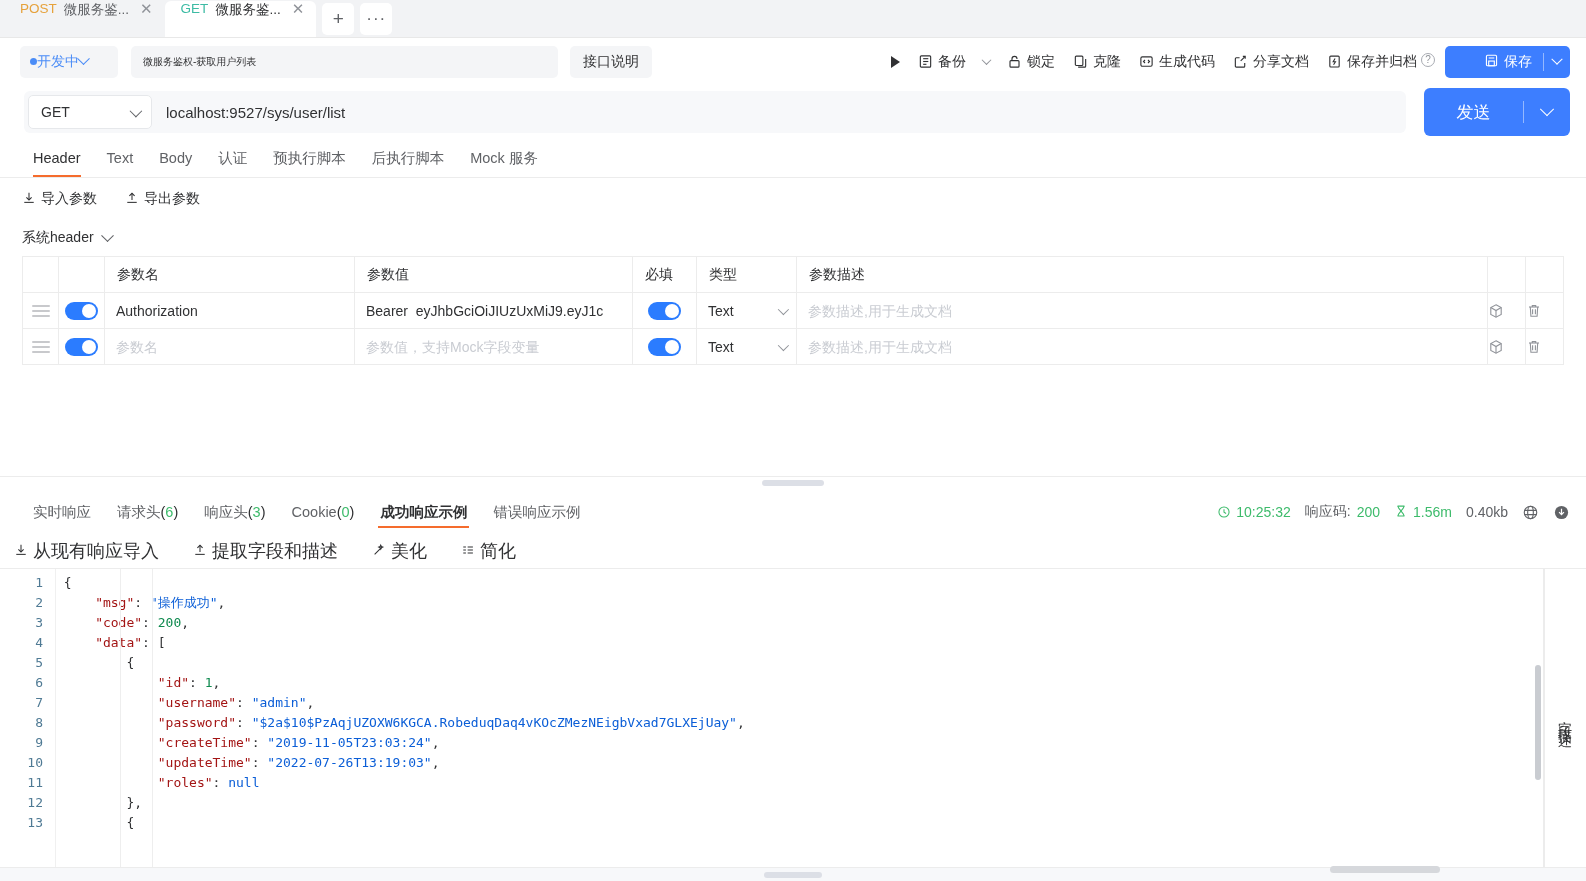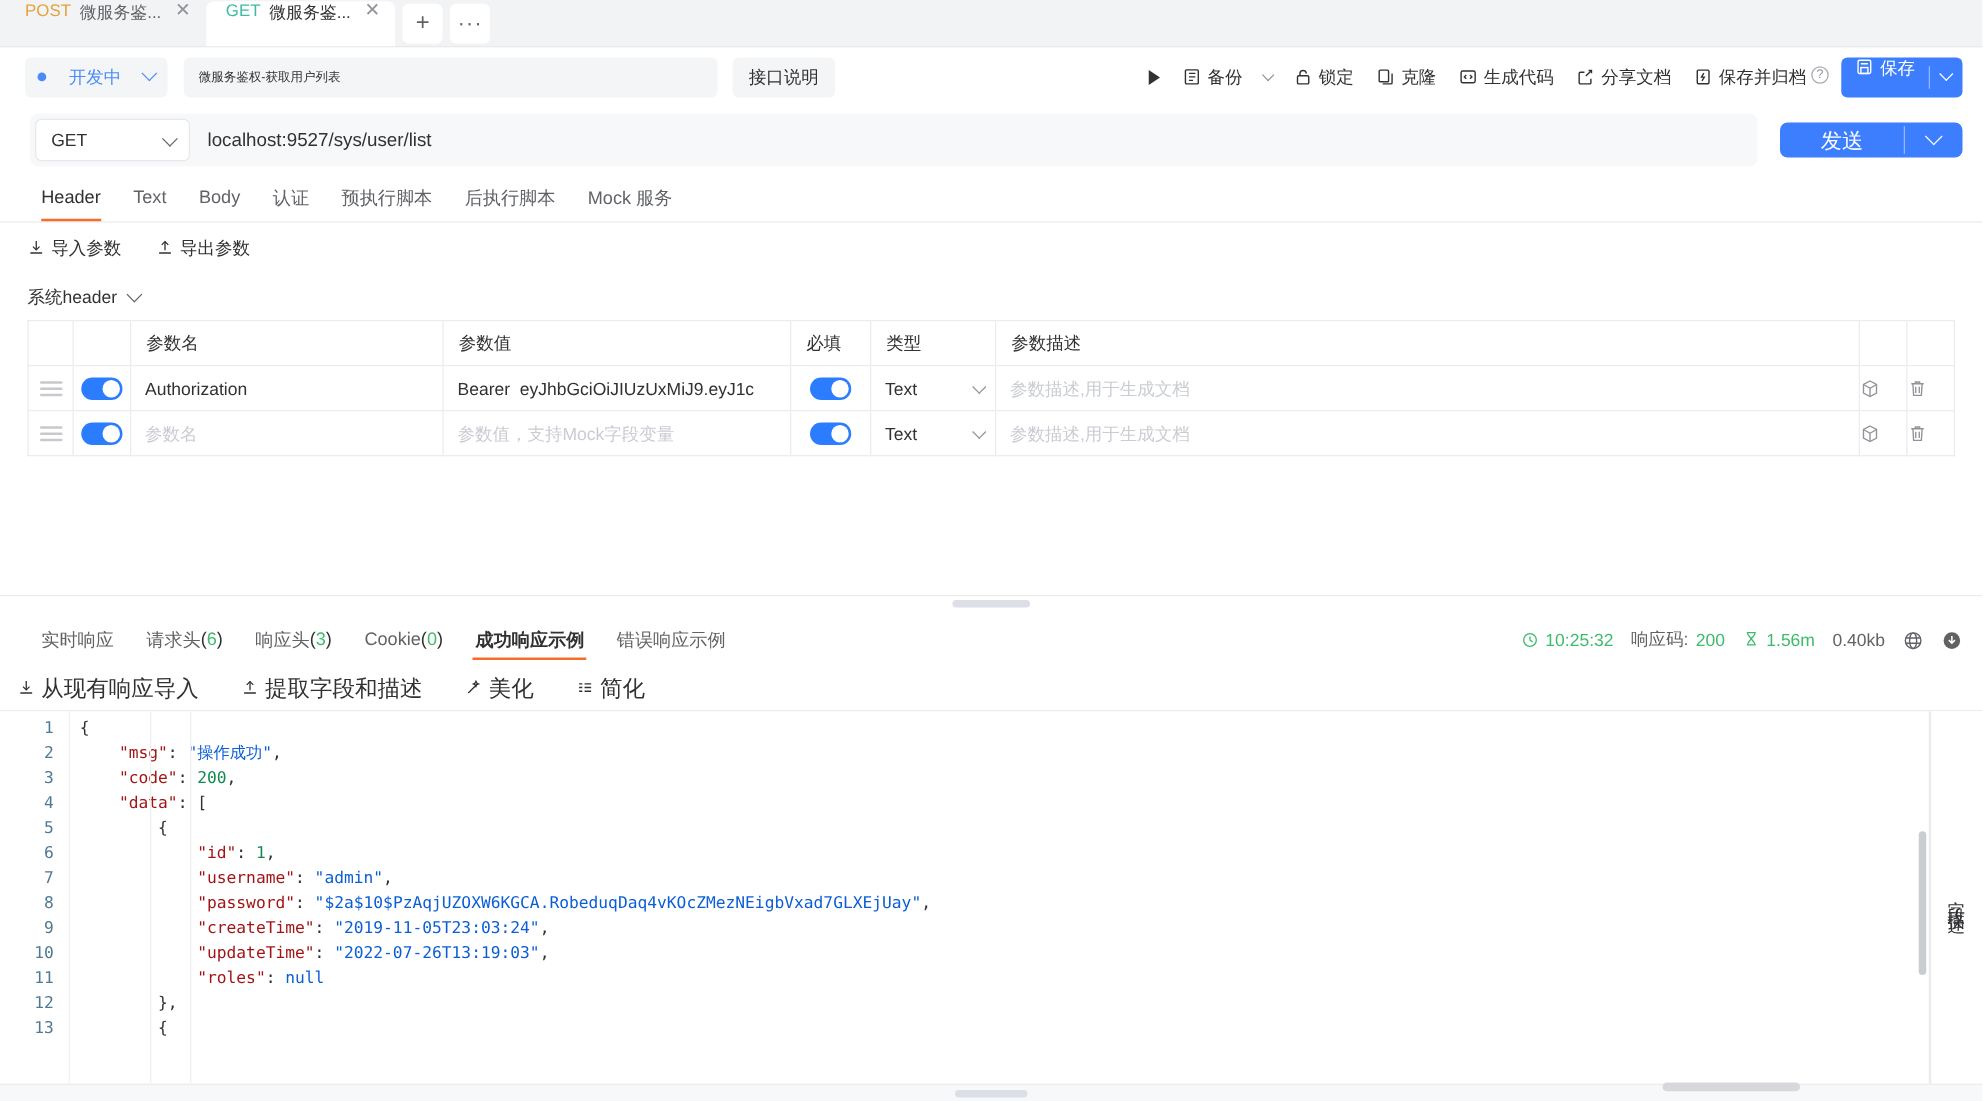--- a/index.html
+++ b/index.html
@@ -57,21 +57,21 @@
   
   .toolbar {
     height: 47px; flex: none;
     display: flex; align-items: center;
     padding: 0 16px 0 20px;
     background: #fff;
   }
   .status-pill {
     height: 32px; min-width: 98px;
     background: #f4f5f7; border-radius: 5px;
-    display: flex; align-items: center; gap: 18px;
+    display: flex; align-items: center; gap: 0;
     padding: 0 10px; cursor: pointer;
     color: #4a8cf7; font-size: 14px;
   }
   .status-dot { width: 7px; height: 7px; border-radius: 50%; background: #4a8cf7; display:inline-block; }
   .chev { display:inline-block; width:9px; height:9px; border-right:1.6px solid currentColor; border-bottom:1.6px solid currentColor; transform: rotate(45deg) translate(-2px,-2px); }
   .name-input {
     flex: 0 0 427px; height: 32px; margin-left: 13px;
     background: #f4f5f7; border: none; border-radius: 5px;
     padding: 0 12px; font-size: 10px; color: #303133;
     font-family: inherit; outline: none;
@@ -97,21 +97,21 @@
     width:14px;height:14px;border:1px solid #a8abb2;border-radius:50%;
     font-size:10px;line-height:12px;text-align:center;color:#909399;
     margin-left:2px;align-self:flex-start;margin-top:7px;
   }
   .save-btn {
     height: 32px; margin-left: 10px;
     background: #3d7eff; border-radius: 5px;
     display: flex; align-items: center; color: #fff; font-size: 14px;
     cursor: pointer; overflow: hidden;
   }
-  .save-btn .lbl { display:flex;align-items:flex-start;gap:5px; padding: 0 11px; height:100%; }
+  .save-btn .lbl { display:flex;align-items:center;gap:5px; padding: 0 11px; height:100%;margin-left:28px; }
   .save-btn .sep { width:1px;height:18px;background:rgba(255,255,255,.45); }
   .save-btn .dd { padding: 0 9px; display:flex;align-items:center;height:100%; }
 
   
   .urlrow { height: 54px; flex: none; display: flex; align-items: center; padding: 0 16px 0 24px; gap: 0; }
   .urlbox {
     flex: 1; height: 42px; background: #f7f8fa; border-radius: 6px;
     display: flex; align-items: center; overflow: hidden;
   }
   .method-sel {
@@ -120,21 +120,21 @@
     display: flex; align-items: center; justify-content: space-between;
     padding: 0 12px; font-size: 14px; color: #303133; cursor: pointer;
   }
   .method-sel .chev2 { width:9px;height:9px;border-right:1.7px solid #606266;border-bottom:1.7px solid #606266;transform:rotate(45deg) translateY(-2px); }
   .url-input {
     flex: 1; height: 40px; border: none; background: transparent;
     padding: 0 14px; font-size: 15px; color: #303133; outline: none;
     font-family: inherit;
   }
   .send-btn {
-    width: 146px; height: 28px; margin-left: 18px;
+    width: 146px; height: 48px; margin-left: 18px;
     background: #3d7eff; border-radius: 6px; color: #fff;
     display: flex; align-items: center; cursor: pointer; overflow:hidden;
   }
   .send-btn .lbl { flex:1; text-align:center; font-size: 17px; }
   .send-btn .sep { width:1px; height:22px; background: rgba(255,255,255,.45); }
   .send-btn .dd { width: 46px; display:flex;align-items:center;justify-content:center; }
 
   
   .reqtabs { height: 38px; flex:none; display:flex; align-items:center; gap: 0; padding-left: 20px; }
   .rtab {

